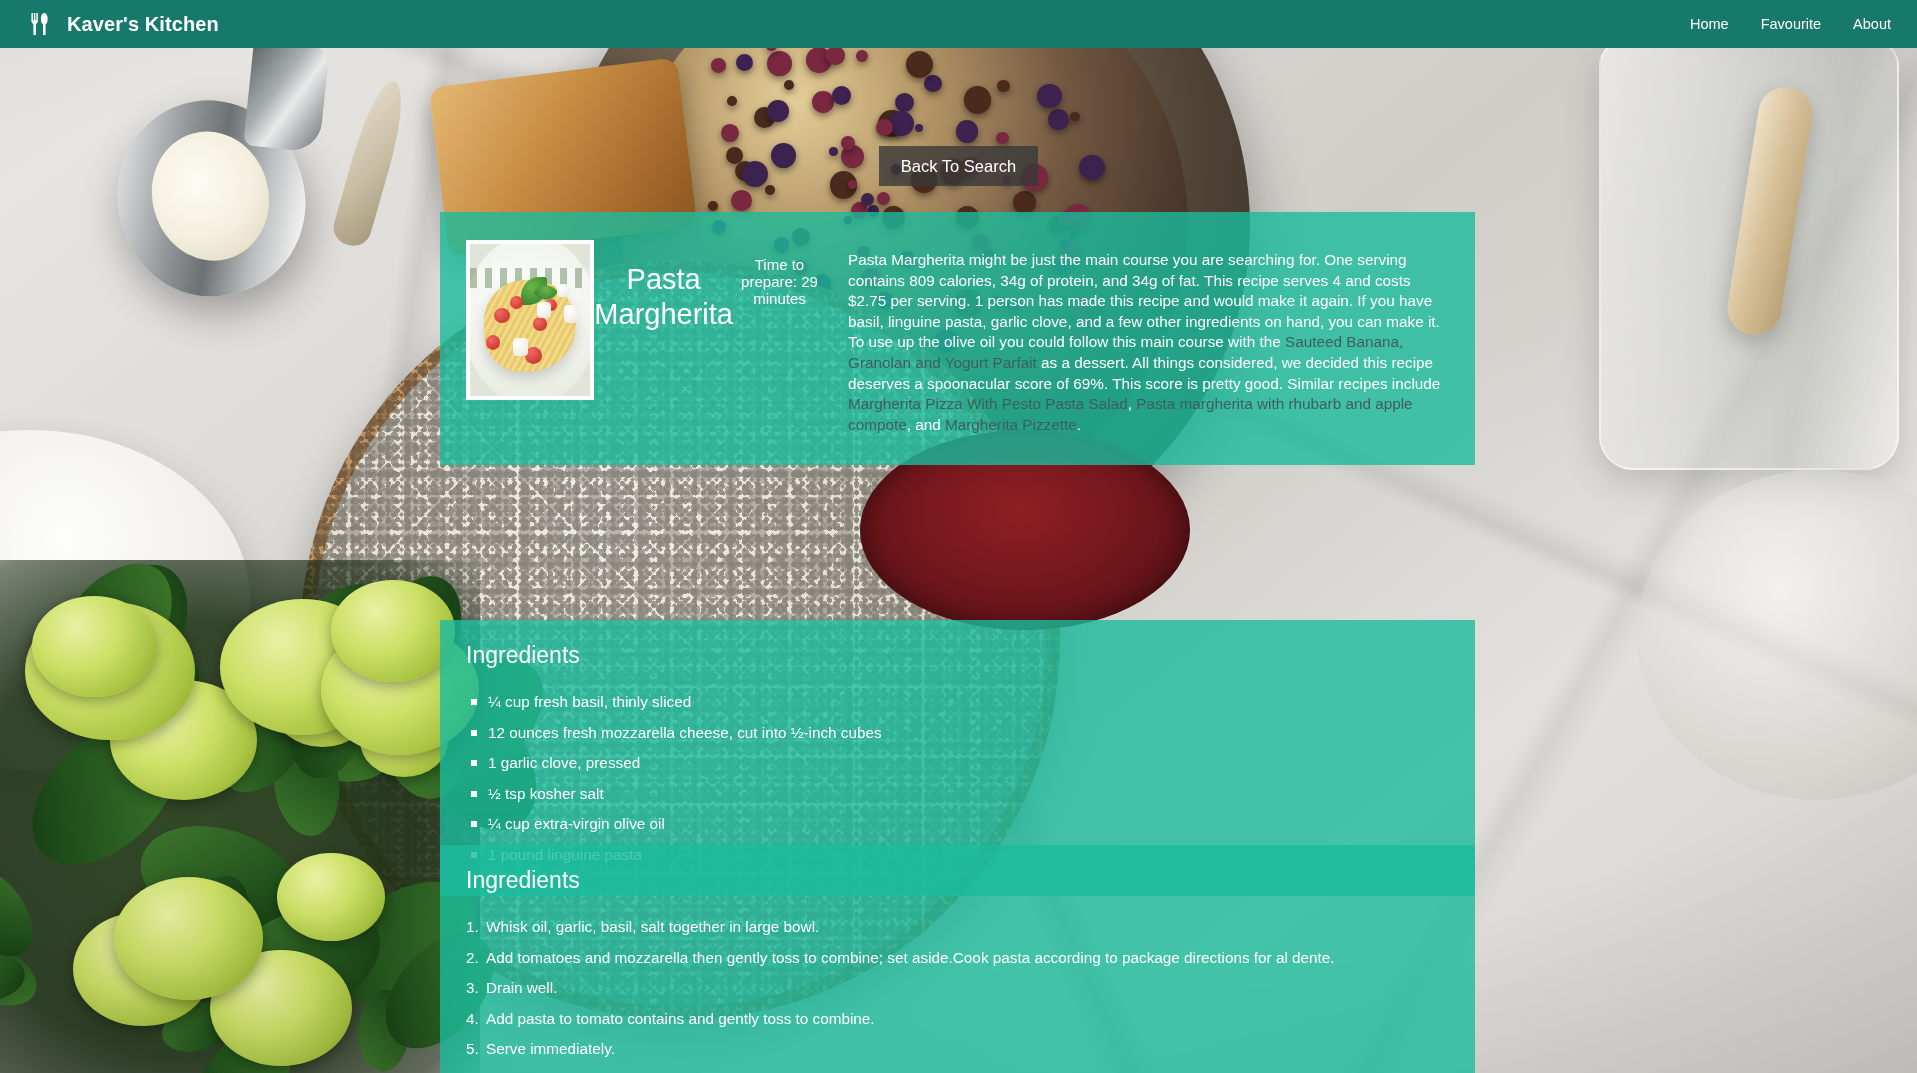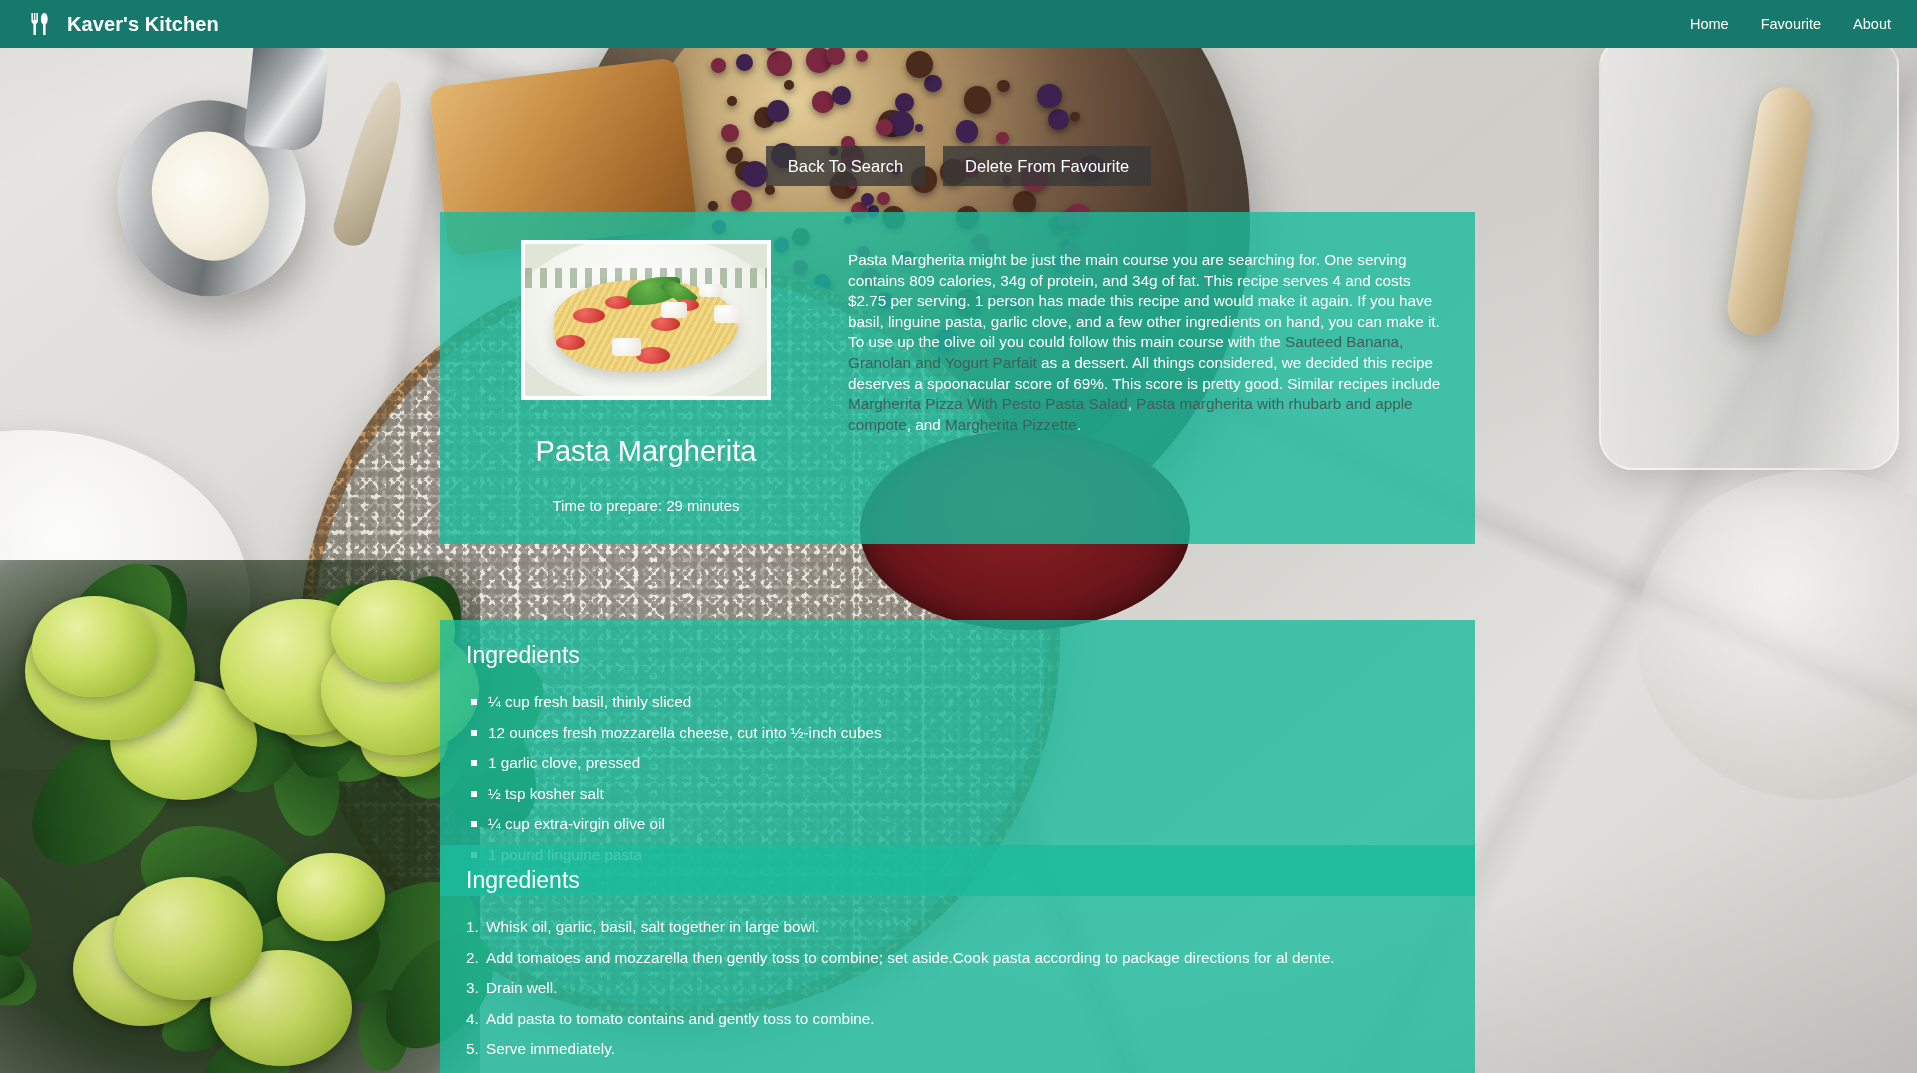--- a/index.html
+++ b/index.html
@@ -216,21 +216,21 @@
 
   
   #hero-card {
     top:212px;
     display:flex;
     padding: 28px 26px 30px 26px;
     gap: 22px;
   }
   .hero-left {
     width: 360px; flex:0 0 360px;
-    display:flex; flex-direction:column; align-items:center;gap:12px;
+    display:flex; 
   }
   .hero-img {
     width:250px; height:160px;
     border:4px solid #ffffff;
     overflow:hidden;
     position:relative;
     background:#dfe6d8;
   }
   .hero-img .plate {
     position:absolute; inset:-6%;
@@ -483,21 +483,20 @@
   </div>
   <div class="nav-links">
     <a class="nav-link" href="#">Home</a>
     <a class="nav-link" href="#">Favourite</a>
     <a class="nav-link" href="#">About</a>
   </div>
 </div>
 
 <div id="action-bar">
   <button class="action-btn">Back To Search</button>
-  <button class="action-btn">Delete From Favourite</button>
 </div>
 
 <div id="content">
 
   <div class="card-wrap teal" id="hero-card">
     <div class="hero-left">
       <div class="hero-img">
         <div class="plate"></div>
         <div class="band"></div>
         <div class="pasta"></div>

